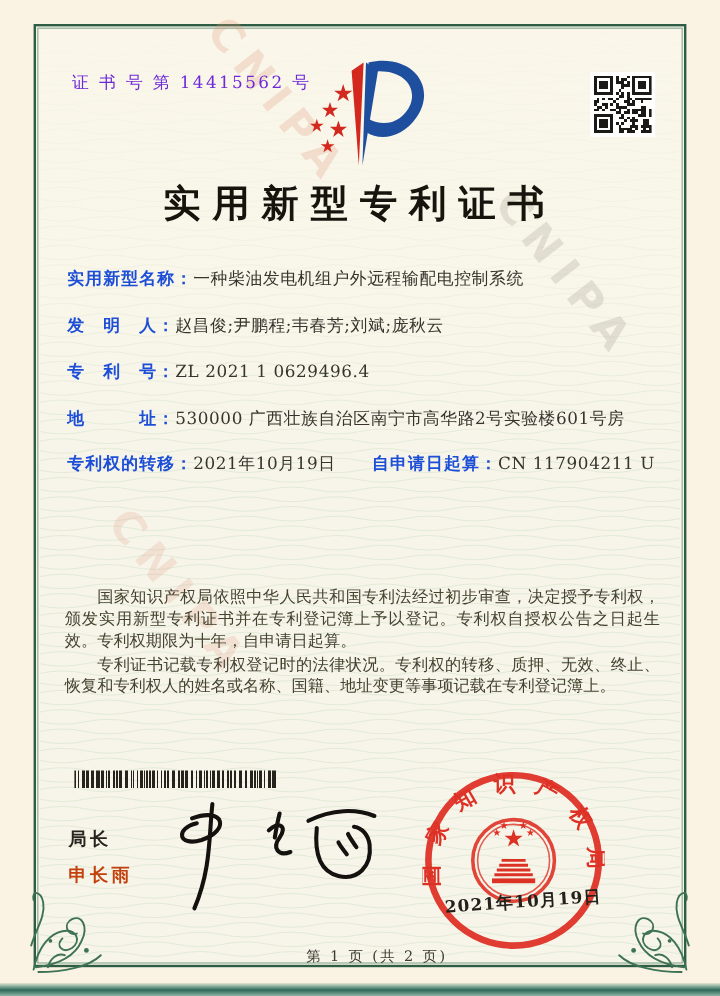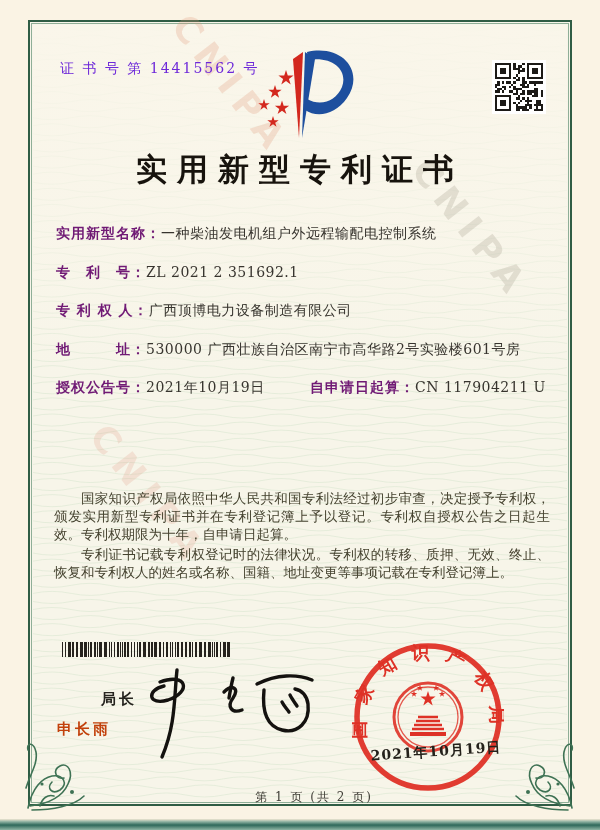--- a/index.html
+++ b/index.html
@@ -24,34 +24,34 @@
   .cert-no{position:absolute;left:60px;top:60px;font-size:14px;letter-spacing:2px;color:#6d28d9;}
   .logo{position:absolute;left:243px;top:48px;width:128px;height:96px;}
   .qr{position:absolute;left:492px;top:60px;width:54px;height:54px;background:#fff;padding:3px;box-sizing:border-box;}
   .qr svg{width:100%;height:100%;}
   .qr rect{fill:#1c1a17;}
   .title{position:absolute;left:0;right:0;top:149px;text-align:center;font-size:31px;font-weight:bold;
          letter-spacing:10px;color:#17130d;}
   
   .fields{position:absolute;left:56px;top:224px;width:492px;font-size:14px;}
   .field-row{position:relative;height:38.6px;line-height:19px;}
-  .f-label{font-weight:600;letter-spacing:1px;color:#701a75;}
+  .f-label{font-weight:600;letter-spacing:1px;color:#1d4ed8;}
   .f-value{letter-spacing:.5px;color:#37342e;}
   .pair2{position:absolute;left:254px;top:0;}
   
   .paras{position:absolute;left:54px;top:489px;width:496px;font-size:13.5px;line-height:18px;
          color:#45422f;text-align:justify;}
   .paras p{margin:0 0 2px 0;text-indent:2em;}
   
   .barcode{position:absolute;left:62px;top:642px;width:172px;height:15px;}
   .barcode svg{width:100%;height:100%;}
   .barcode rect{fill:#26231d;}
   
   .sig-title{position:absolute;left:57px;top:690px;font-family:"DejaVu Sans","Liberation Sans",sans-serif;
-             font-size:15px;font-weight:600;letter-spacing:3px;color:#26241f;margin-left:44px;}
+             font-size:15px;font-weight:600;letter-spacing:3px;color:#26241f;}
   .sig-name{position:absolute;left:57px;top:720px;font-family:"DejaVu Sans","Liberation Sans",sans-serif;
             font-size:15px;font-weight:600;letter-spacing:3px;color:#c2410c;}
   .signature-svg{position:absolute;left:132px;top:662px;width:200px;height:100px;}
   .signature-svg path{stroke:#14120f;stroke-width:3.4;fill:none;stroke-linecap:round;stroke-linejoin:round;}
   
   .seal{position:absolute;left:352px;top:641px;width:152px;height:152px;opacity:.93;}
   .seal-date{position:absolute;left:364px;top:743px;width:144px;text-align:center;font-size:14px;font-weight:600;
              color:#24211b;letter-spacing:1px;transform:rotate(-4deg);}
   
   .footer{position:absolute;left:0;right:0;top:789px;text-align:center;font-size:12px;letter-spacing:2px;color:#3c3a33;margin-left:28px;}
@@ -446,30 +446,30 @@
       </svg>
   </div>
 
   <div class="title">实用新型专利证书</div>
 
   <div class="fields">
     <div class="field-row">
       <span class="f-label">实用新型名称：</span><span class="f-value">一种柴油发电机组户外远程输配电控制系统</span>
     </div>
     <div class="field-row">
-      <span class="f-label">专　利　号：</span><span class="f-value">ZL 2021 2 351692.1</span>
+      <span class="f-label">发　明　人：</span><span class="f-value">赵昌俊;尹鹏程;韦春芳;刘斌;庞秋云</span>
     </div>
     <div class="field-row">
-      <span class="f-label">专 利 权 人：</span><span class="f-value">广西顶博电力设备制造有限公司</span>
+      <span class="f-label">专　利　号：</span><span class="f-value">ZL 2021 1 0629496.4</span>
     </div>
     <div class="field-row">
       <span class="f-label">地　　　址：</span><span class="f-value">530000 广西壮族自治区南宁市高华路2号实验楼601号房</span>
     </div>
     <div class="field-row">
-      <span class="f-label">授权公告号：</span><span class="f-value">2021年10月19日</span>
+      <span class="f-label">专利权的转移：</span><span class="f-value">2021年10月19日</span>
       <span class="pair2">
         <span class="f-label">自申请日起算：</span><span class="f-value">CN 117904211 U</span>
       </span>
     </div>
   </div>
 
   <div class="paras">
     <p>国家知识产权局依照中华人民共和国专利法经过初步审查，决定授予专利权，颁发实用新型专利证书并在专利登记簿上予以登记。专利权自授权公告之日起生效。专利权期限为十年，自申请日起算。</p>
     <p>专利证书记载专利权登记时的法律状况。专利权的转移、质押、无效、终止、恢复和专利权人的姓名或名称、国籍、地址变更等事项记载在专利登记簿上。</p>
   </div>

